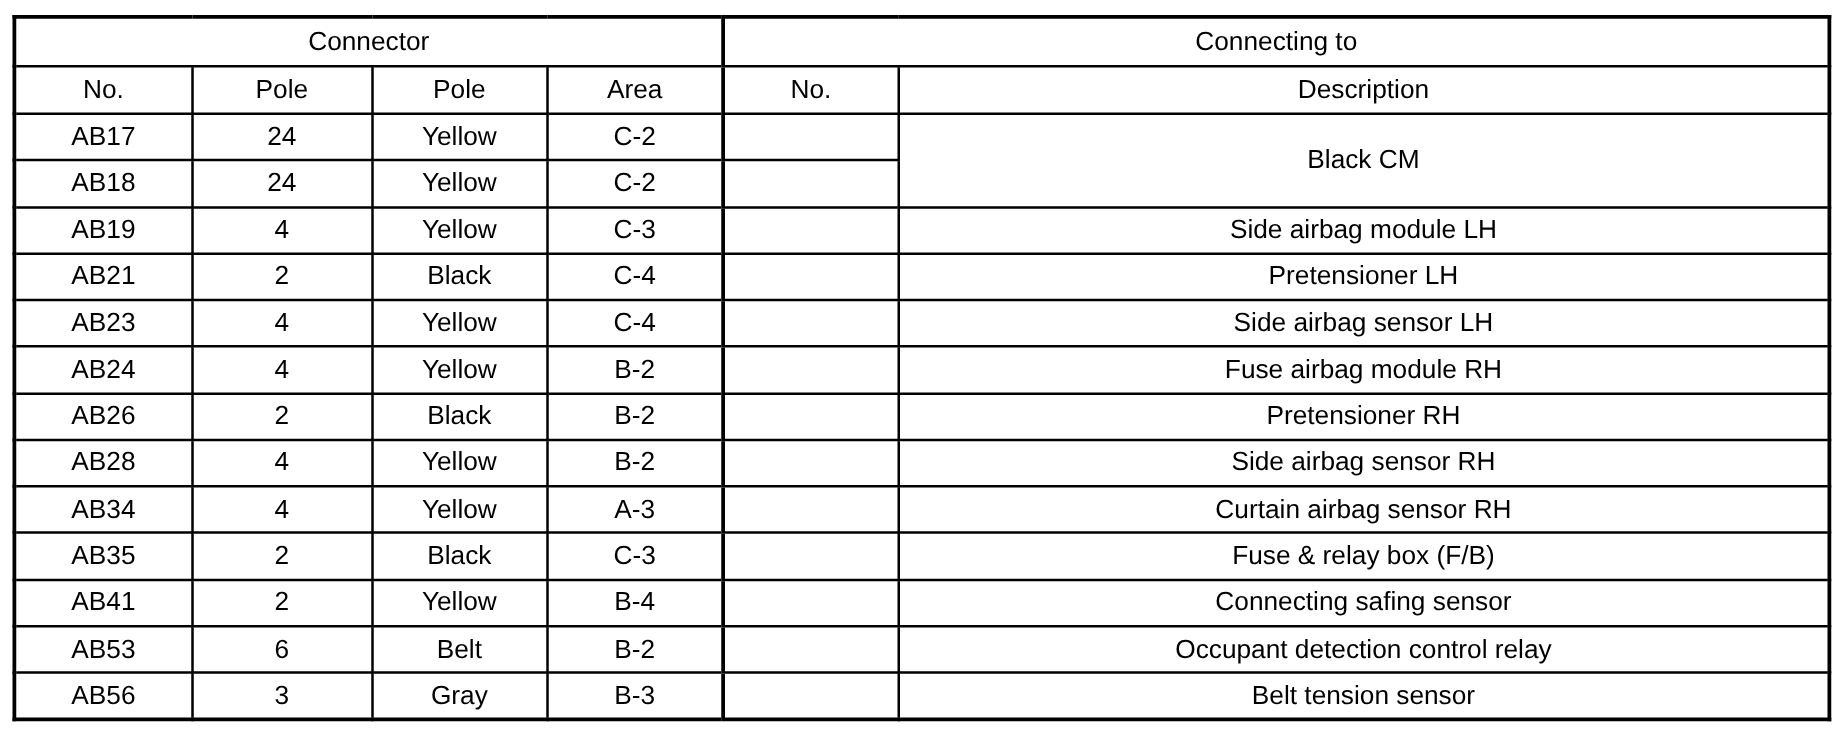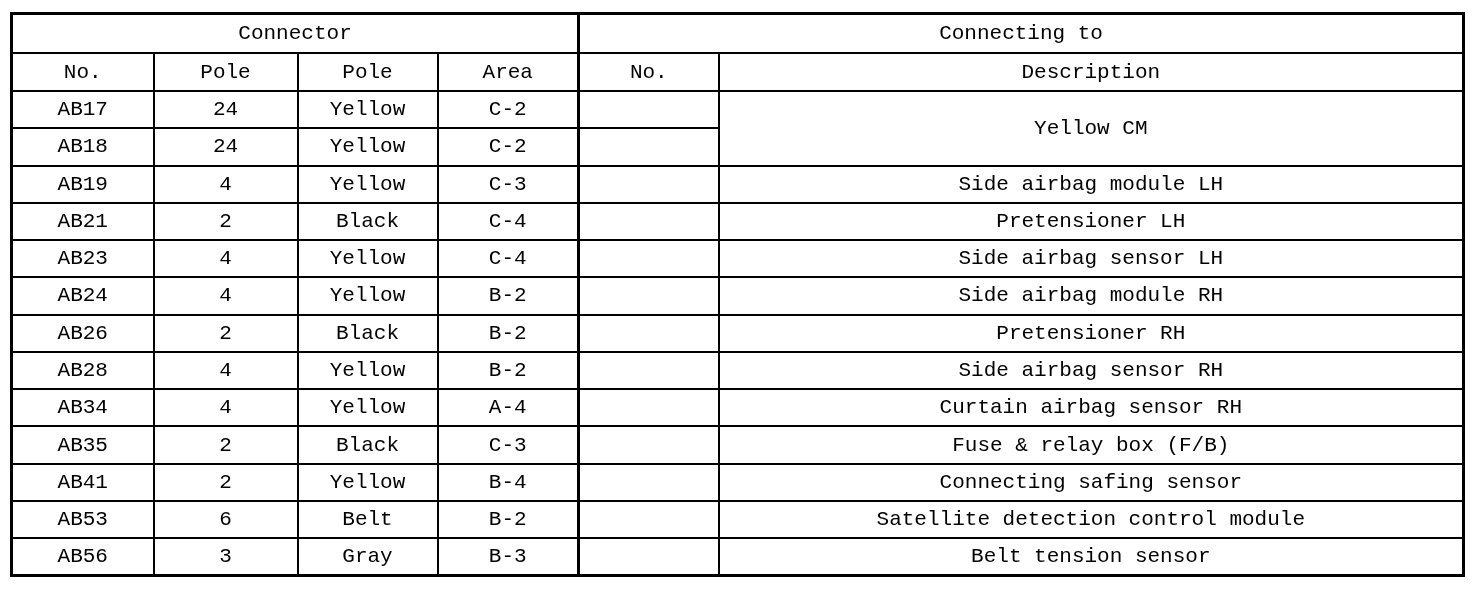--- a/index.html
+++ b/index.html
@@ -5,21 +5,21 @@
   html, body {
     margin: 0;
     padding: 0;
     background: #ffffff;
   }
   .page {
     position: relative;
     width: 1188px;
     height: 594px;
     background: #ffffff;
-    font-family: Liberation Mono, monospace;
+    font-family: Liberation Sans, sans-serif;
     color: #000000;
   }
   table.connector-table {
     position: absolute;
     left: 10px;
     top: 12px;
     width: 1452px;
     height: 565px;
     border-collapse: collapse;
     table-layout: fixed;
@@ -80,21 +80,21 @@
         <th>Description</th>
       </tr>
     </thead>
     <tbody>
       <tr>
         <td>AB17</td>
         <td>24</td>
         <td>Yellow</td>
         <td>C-2</td>
         <td class="section-divider"></td>
-        <td class="desc-cell" rowspan="2">Yellow CM</td>
+        <td class="desc-cell" rowspan="2">Black CM</td>
       </tr>
       <tr>
         <td>AB18</td>
         <td>24</td>
         <td>Yellow</td>
         <td>C-2</td>
         <td class="section-divider"></td>
       </tr>
       <tr>
         <td>AB19</td>
@@ -119,21 +119,21 @@
         <td>C-4</td>
         <td class="section-divider"></td>
         <td class="desc-cell">Side airbag sensor LH</td>
       </tr>
       <tr>
         <td>AB24</td>
         <td>4</td>
         <td>Yellow</td>
         <td>B-2</td>
         <td class="section-divider"></td>
-        <td class="desc-cell">Side airbag module RH</td>
+        <td class="desc-cell">Fuse airbag module RH</td>
       </tr>
       <tr>
         <td>AB26</td>
         <td>2</td>
         <td>Black</td>
         <td>B-2</td>
         <td class="section-divider"></td>
         <td class="desc-cell">Pretensioner RH</td>
       </tr>
       <tr>
@@ -141,21 +141,21 @@
         <td>4</td>
         <td>Yellow</td>
         <td>B-2</td>
         <td class="section-divider"></td>
         <td class="desc-cell">Side airbag sensor RH</td>
       </tr>
       <tr>
         <td>AB34</td>
         <td>4</td>
         <td>Yellow</td>
-        <td>A-4</td>
+        <td>A-3</td>
         <td class="section-divider"></td>
         <td class="desc-cell">Curtain airbag sensor RH</td>
       </tr>
       <tr>
         <td>AB35</td>
         <td>2</td>
         <td>Black</td>
         <td>C-3</td>
         <td class="section-divider"></td>
         <td class="desc-cell">Fuse &amp; relay box (F/B)</td>
@@ -167,21 +167,21 @@
         <td>B-4</td>
         <td class="section-divider"></td>
         <td class="desc-cell">Connecting safing sensor</td>
       </tr>
       <tr>
         <td>AB53</td>
         <td>6</td>
         <td>Belt</td>
         <td>B-2</td>
         <td class="section-divider"></td>
-        <td class="desc-cell">Satellite detection control module</td>
+        <td class="desc-cell">Occupant detection control relay</td>
       </tr>
       <tr>
         <td>AB56</td>
         <td>3</td>
         <td>Gray</td>
         <td>B-3</td>
         <td class="section-divider"></td>
         <td class="desc-cell">Belt tension sensor</td>
       </tr>
     </tbody>

